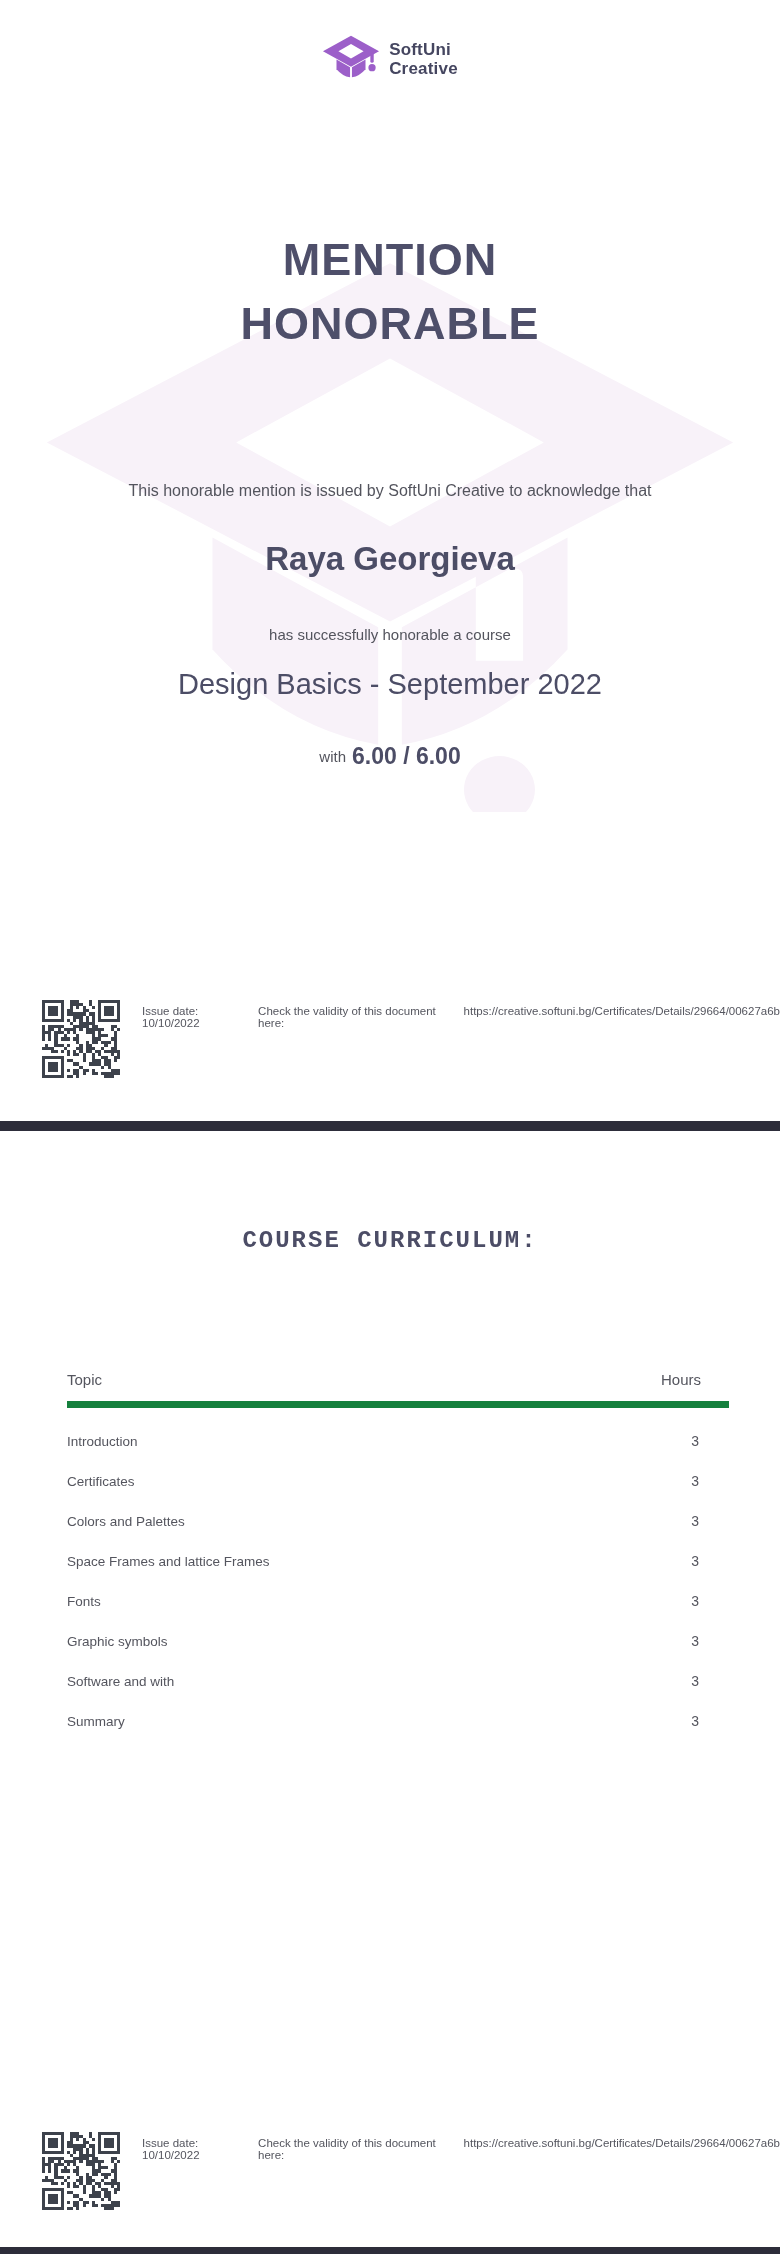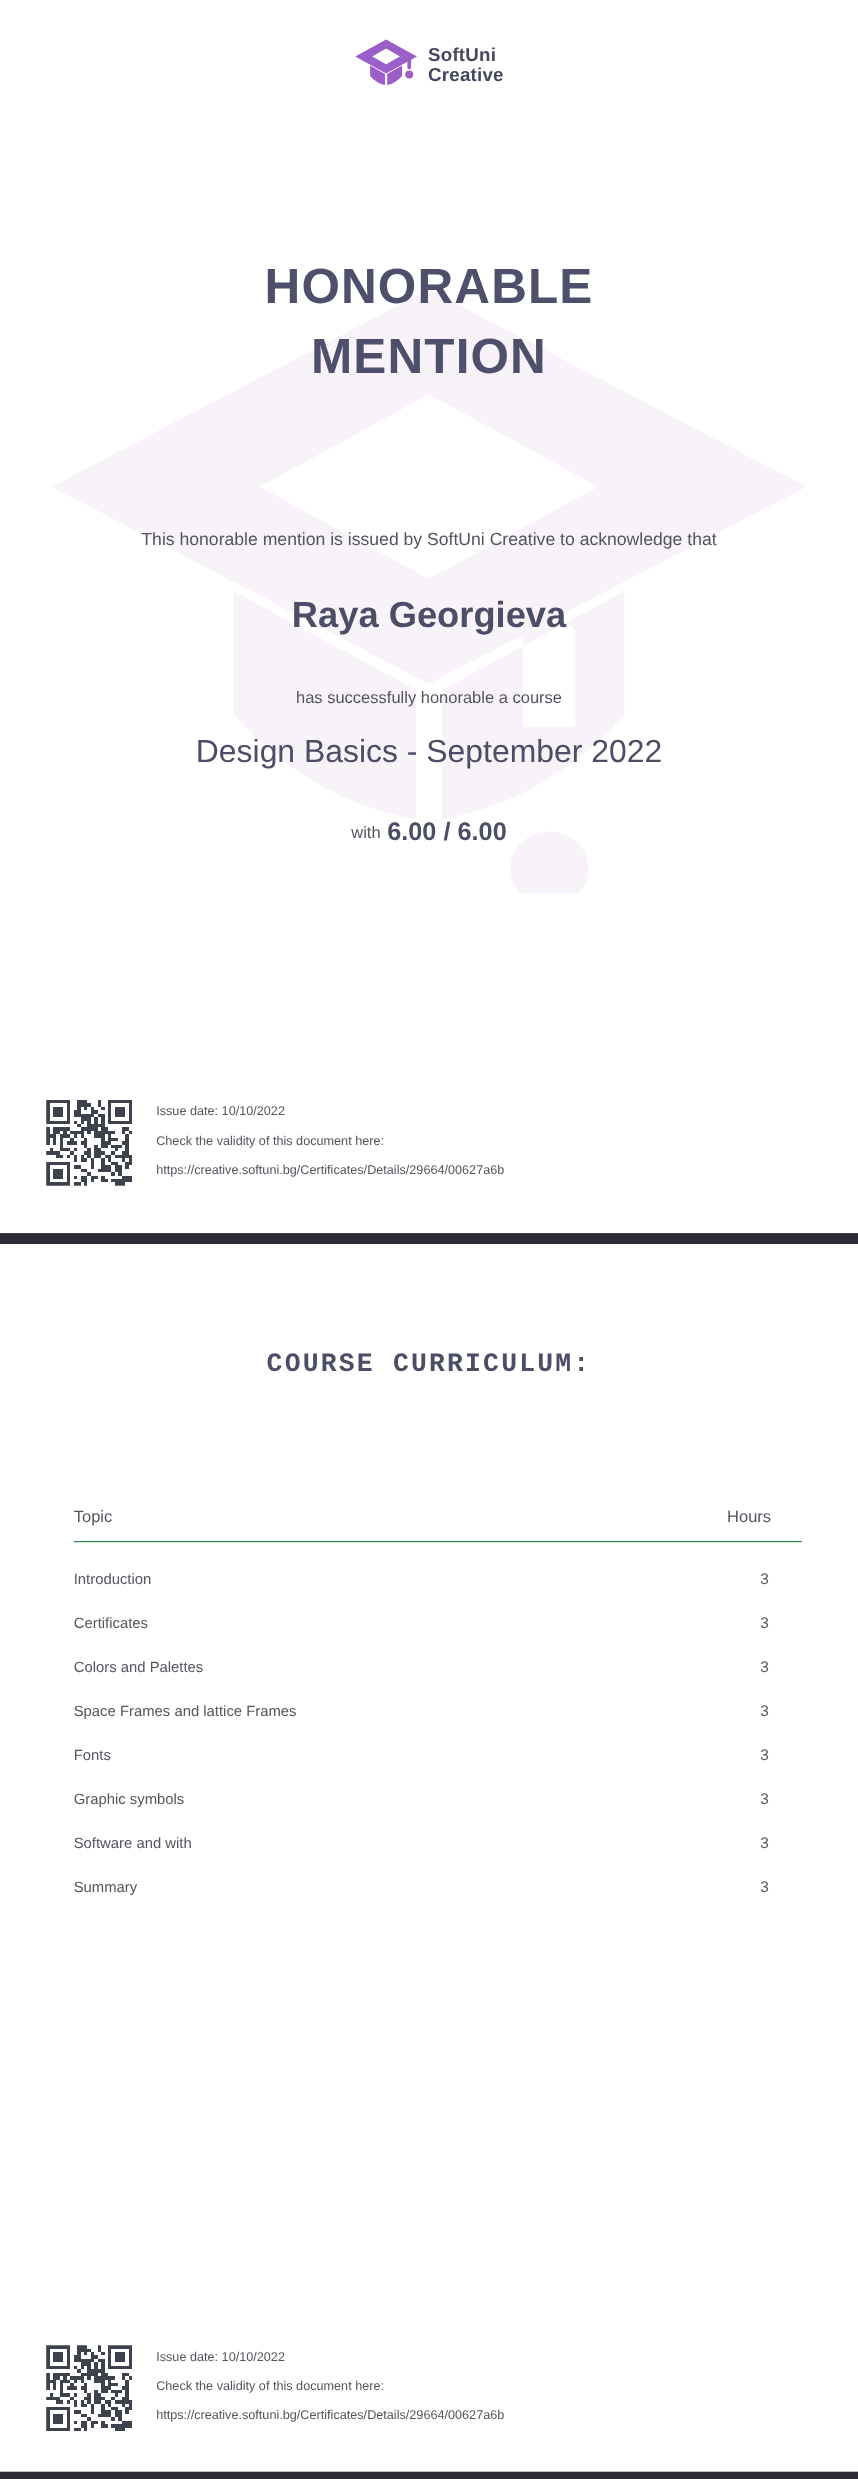--- a/index.html
+++ b/index.html
@@ -28,29 +28,29 @@
   .completion{top:626px;font-size:15px;color:#53545d;}
   .course{top:668px;font-size:29px;font-weight:500;color:#4c4d66;}
   .grade-line{top:731px;font-size:15px;color:#53545d;}
   .grade-value{font-size:23px;font-weight:bold;color:#4c4d66;margin-left:6px;vertical-align:-2px;}
 
   
   .validity{position:absolute;left:42px;display:flex;gap:22px;z-index:1;}
   .page-cert .validity{top:1000px;}
   .page-curr .validity{top:1001px;}
   .qr{width:78px;height:78px;flex:0 0 auto;}
-  .validity-lines{display:flex;flex-direction:column;justify-content:space-between;padding:5px 0 8px 0;}
+  .validity-lines{display:flex;flex-direction:row;justify-content:space-between;padding:5px 0 8px 0;}
   .validity-lines p{margin:0;font-size:11.5px;color:#54555e;}
   .validity-link{color:#54555e;text-decoration:none;}
 
   
   .curriculum-title{top:96px;font-size:24px;font-weight:bold;letter-spacing:2px;color:#4c4d66;}
   .table{position:absolute;top:240px;left:67px;width:662px;z-index:1;}
   .thead{display:flex;justify-content:space-between;align-items:flex-end;font-size:15px;color:#54555e;
-         padding-bottom:13px;border-bottom:1px solid #15803d;}
+         padding-bottom:13px;border-bottom:7px solid #15803d;}
   .thead .hours-h{padding-right:28px;}
   .tbody{padding-top:13px;}
   .trow{display:flex;justify-content:space-between;align-items:center;height:40px;font-size:13.5px;color:#54555e;gap:24px;}
   .trow .hours-cell{padding-right:30px;font-size:14px;}
 </style>
 </head>
 <body>
 
 <div>
 
@@ -76,22 +76,22 @@
           <circle cx="103.5" cy="68" r="7.5"></circle>
         </g>
       </svg>
       <div class="logo-text">
         <span>SoftUni</span>
         <span>Creative</span>
       </div>
     </header>
 
     <h1 class="z cert-title" style="margin:0;">
+      <span>MENTION</span>
       <span>HONORABLE</span>
-      <span>MENTION</span>
     </h1>
 
     <p class="z intro" style="margin:0;">This honorable mention is issued by SoftUni Creative to acknowledge that</p>
 
     <h2 class="z recipient" style="margin:0;">Raya Georgieva</h2>
 
     <p class="z completion" style="margin:0;">has successfully honorable a course</p>
 
     <h3 class="z course" style="margin:0;">Design Basics - September 2022</h3>
 

